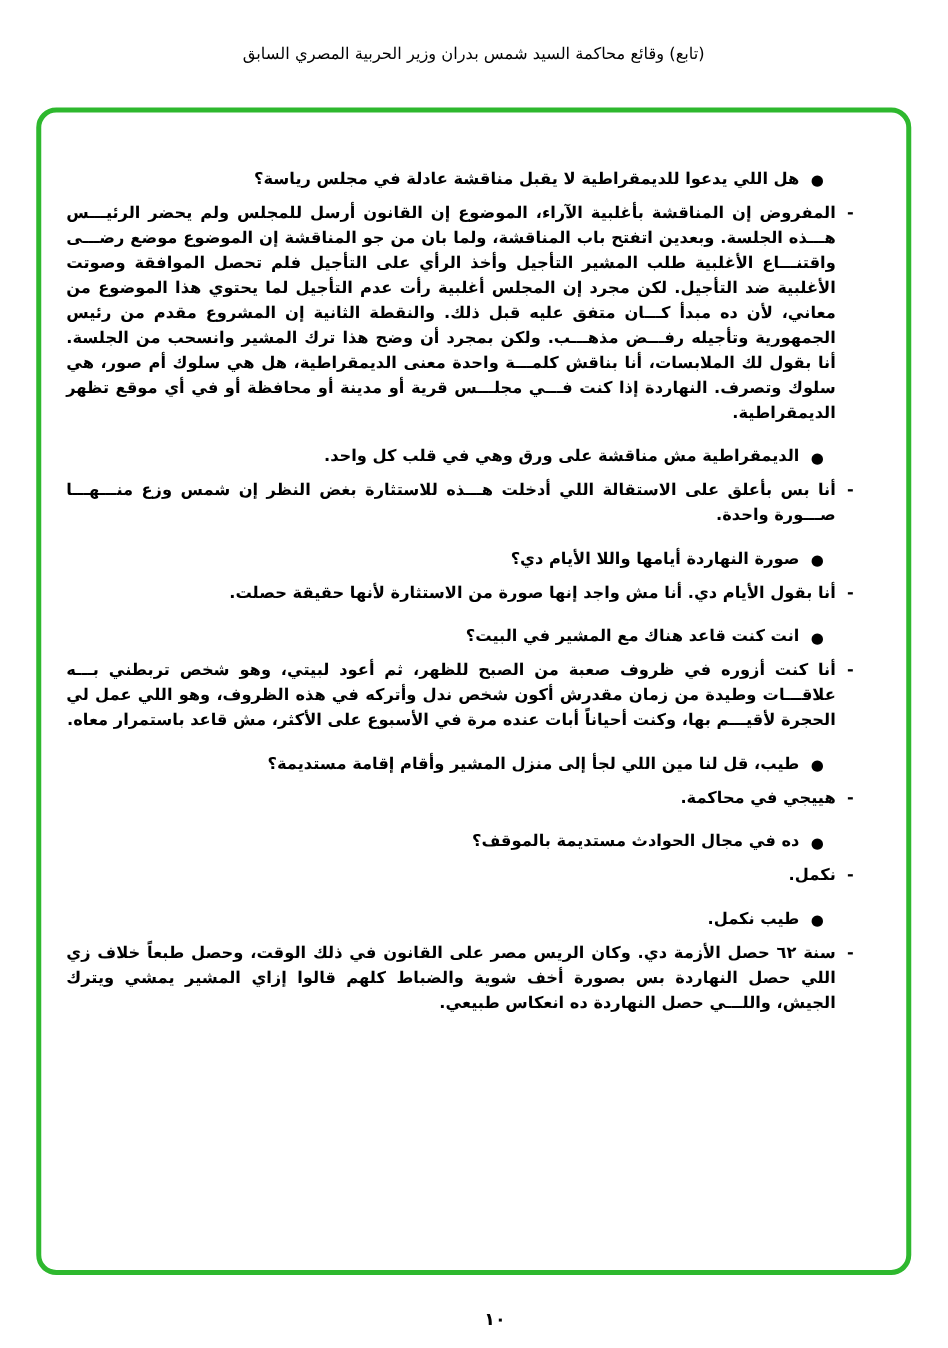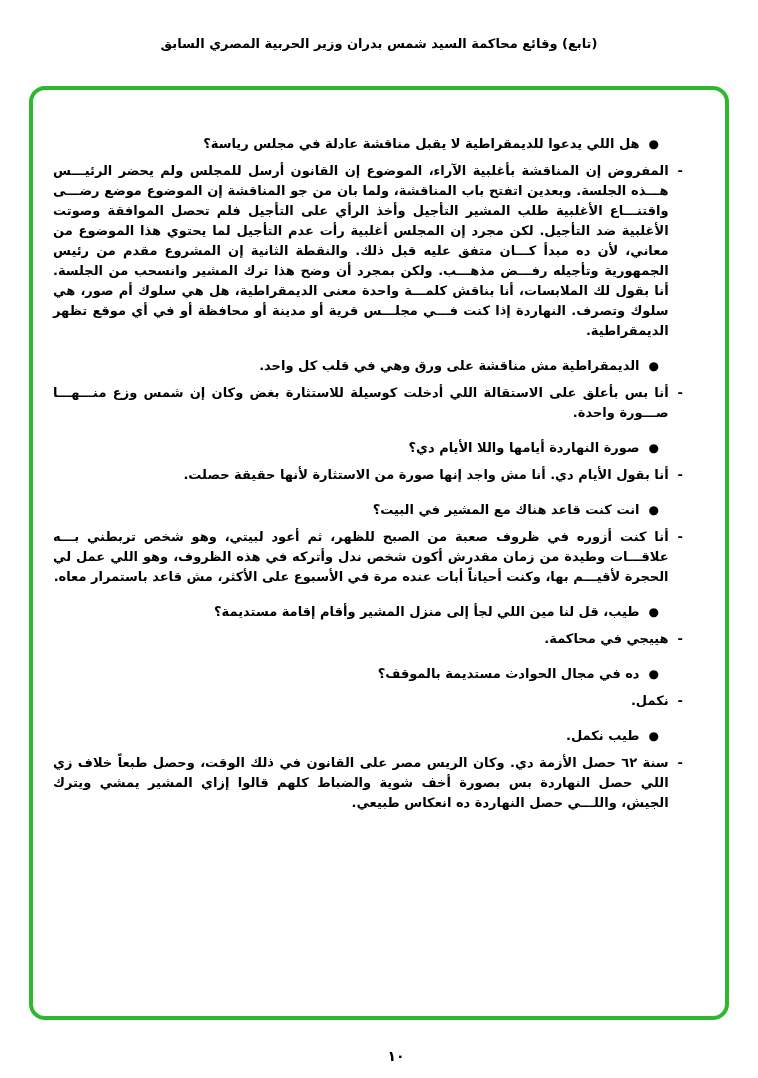--- a/index.html
+++ b/index.html
@@ -14,21 +14,21 @@
     overflow: hidden;
   }
   .header {
     position: absolute;
     top: 36px;
     left: 0;
     right: 0;
     text-align: center;
     direction: rtl;
     font-size: 13px;
-    font-weight: bold;
+    font-weight: normal;
     letter-spacing: 0.2px;
   }
   .frame {
     position: absolute;
     top: 86px;
     left: 29px;
     width: 700px;
     height: 934px;
     border: 4px solid #2eb82e;
     border-radius: 16px;
@@ -91,21 +91,21 @@
       <div class="item answer">
         <span class="marker">-</span>
         <div class="text">المفروض إن المناقشة بأغلبية الآراء، الموضوع إن القانون أرسل للمجلس ولم يحضر الرئيـــس هـــذه الجلسة. وبعدين اتفتح باب المناقشة، ولما بان من جو المناقشة إن الموضوع موضع رضـــى واقتنـــاع الأغلبية طلب المشير التأجيل وأخذ الرأي على التأجيل فلم تحصل الموافقة وصوتت الأغلبية ضد التأجيل. لكن مجرد إن المجلس أغلبية رأت عدم التأجيل لما يحتوي هذا الموضوع من معاني، لأن ده مبدأ كـــان متفق عليه قبل ذلك. والنقطة الثانية إن المشروع مقدم من رئيس الجمهورية وتأجيله رفـــض مذهـــب. ولكن بمجرد أن وضح هذا ترك المشير وانسحب من الجلسة. أنا بقول لك الملابسات، أنا بناقش كلمـــة واحدة معنى الديمقراطية، هل هي سلوك أم صور، هي سلوك وتصرف. النهاردة إذا كنت فـــي مجلـــس قرية أو مدينة أو محافظة أو في أي موقع تظهر الديمقراطية.</div>
       </div>
       <div class="item question">
         <span class="marker">●</span>
         <div class="text">الديمقراطية مش مناقشة على ورق وهي في قلب كل واحد.</div>
       </div>
       <div class="item answer">
         <span class="marker">-</span>
-        <div class="text">أنا بس بأعلق على الاستقالة اللي أدخلت كوسيلة للاستثارة بغض وكان إن شمس وزع منـــهـــا صـــورة واحدة.</div>
+        <div class="text">أنا بس بأعلق على الاستقالة اللي أدخلت هـــذه للاستثارة بغض النظر إن شمس وزع منـــهـــا صـــورة واحدة.</div>
       </div>
       <div class="item question">
         <span class="marker">●</span>
         <div class="text">صورة النهاردة أيامها واللا الأيام دي؟</div>
       </div>
       <div class="item answer">
         <span class="marker">-</span>
         <div class="text">أنا بقول الأيام دي. أنا مش واجد إنها صورة من الاستثارة لأنها حقيقة حصلت.</div>
       </div>
       <div class="item question">

